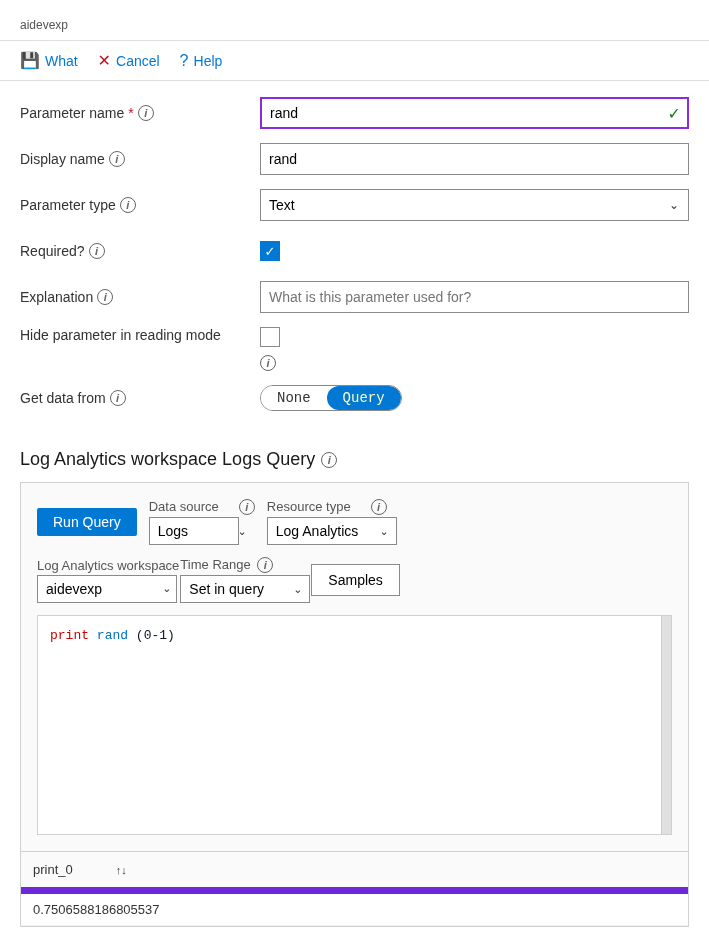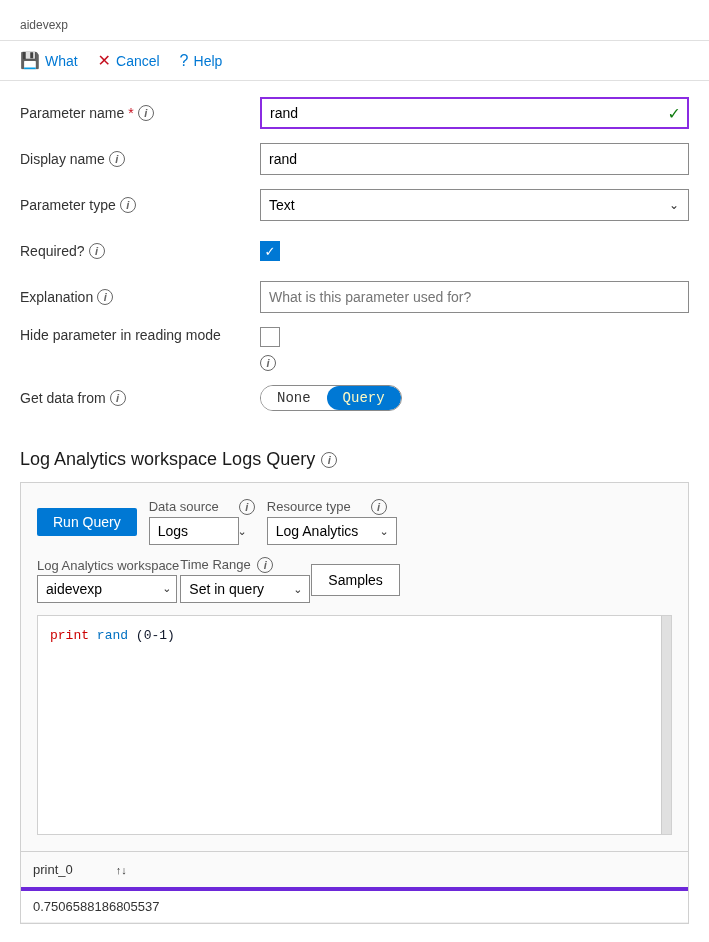--- a/index.html
+++ b/index.html
@@ -317,21 +317,21 @@
     }
     .results-section {
       margin: 0 20px;
       border: 1px solid #d0d0d0;
       border-top: none;
     }
     .results-header {
       display: flex;
       align-items: center;
       padding: 10px 12px;
-      border-bottom: 4px solid #6d28d9;
+      border-bottom: 7px solid #6d28d9;
       background: #fafafa;
       font-size: 13px;
       font-weight: 500;
       gap: 39px;
     }
     .sort-icon { font-size: 11px; }
     .results-row {
       display: flex;
       align-items: center;
       padding: 8px 12px;

